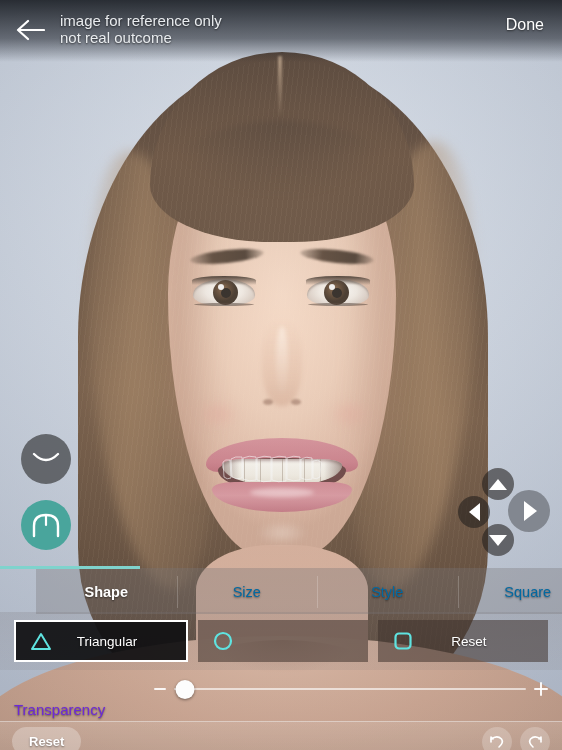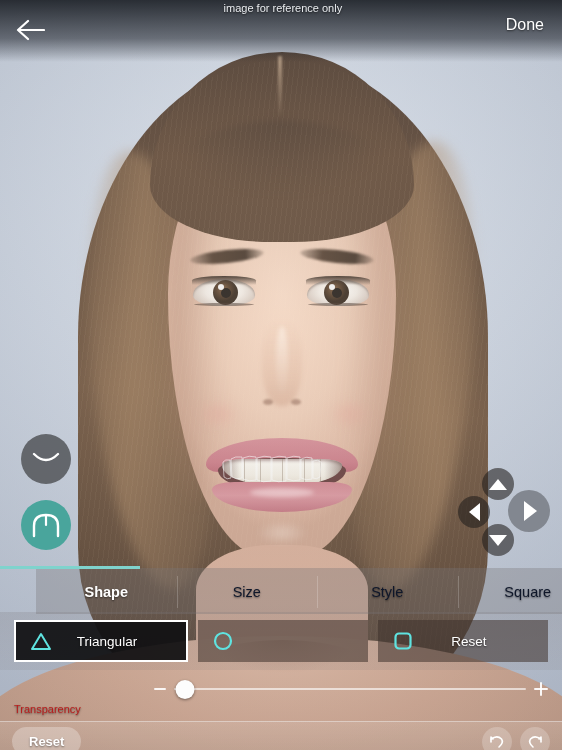--- a/index.html
+++ b/index.html
@@ -137,21 +137,21 @@
     background:radial-gradient(50% 50% at 50% 40%, rgba(255,238,224,.45), rgba(255,238,224,0) 72%);filter:blur(3px);}
 
   
   .veneer-overlay{position:absolute;left:206px;top:432px;width:152px;height:86px;pointer-events:none;}
 
   
   .topbar{position:absolute;left:0;top:0;width:562px;height:62px;
     background:linear-gradient(180deg, rgba(20,24,30,.88) 0%, rgba(26,30,38,.55) 62%, rgba(30,34,42,0) 100%);
     display:flex;align-items:flex-start;justify-content:space-between;}
   .back-btn{width:60px;height:52px;display:flex;align-items:center;justify-content:center;margin-top:4px;cursor:pointer;}
-  .ref-note{flex:1;text-align:center;padding-top:0;color:#e9ecef;font-size:11px;line-height:17px;
+  .ref-note{flex:1;text-align:left;padding-top:12px;color:#e9ecef;font-size:15px;line-height:17px;
     text-shadow:0 1px 2px rgba(0,0,0,.6);}
   .done-btn{color:#fff;font-size:16px;font-weight:normal;padding:16px 18px 0 0;cursor:pointer;
     text-shadow:0 1px 2px rgba(0,0,0,.55);}
 
   
   .tool-btn{position:absolute;width:50px;height:50px;border-radius:50%;
     display:flex;align-items:center;justify-content:center;cursor:pointer;}
   .tool-btn.lower{left:21px;top:434px;background:rgba(78,80,84,.82);}
   .tool-btn.upper{left:21px;top:500px;background:#49a59c;}
 
@@ -166,40 +166,40 @@
   .tri.u{border-left:9px solid transparent;border-right:9px solid transparent;border-bottom:11px solid #fff;}
   .tri.d{border-left:9px solid transparent;border-right:9px solid transparent;border-top:11px solid #fff;}
   .tri.l{border-top:9px solid transparent;border-bottom:9px solid transparent;border-right:11px solid #fff;}
   .tri.r{border-top:10px solid transparent;border-bottom:10px solid transparent;border-left:13px solid #fff;margin-left:3px;}
 
   
   .tabs{position:absolute;left:0;top:568px;width:562px;height:44px;display:flex;
     background:rgba(120,116,120,.34);
     border-top:2px solid rgba(120,200,197,.0);margin-left:36px;}
   .tab-underline{position:absolute;left:0;top:566px;width:140px;height:2.5px;background:#7fd3cd;z-index:3;}
-  .tab{flex:1;display:flex;align-items:center;justify-content:center;color:#0f172a;font-size:14.5px;
+  .tab{flex:1;display:flex;align-items:center;justify-content:center;color:#0369a1;font-size:14.5px;
     cursor:pointer;position:relative;text-shadow:0 1px 2px rgba(0,0,0,.5);}
   .tab.active{font-weight:bold;color:#fff;}
   .tab + .tab::before{content:"";position:absolute;left:0;top:6px;height:32px;width:1px;background:rgba(255,255,255,.20);}
 
   
   .chips{position:absolute;left:0;top:612px;width:562px;height:58px;display:flex;align-items:center;
     gap:10px;padding:0 14px;box-sizing:border-box;
     background:linear-gradient(180deg, rgba(120,116,120,.22), rgba(120,116,120,.12));}
   .chip{flex:1;height:42px;border-radius:0;display:flex;align-items:center;cursor:pointer;
     background:rgba(62,50,44,.55);box-sizing:border-box;padding:0 12px;}
   .chip.selected{background:rgba(16,16,18,.93);border:2px solid #ffffff;}
   .chip .chip-icon{width:26px;display:flex;align-items:center;justify-content:center;}
   .chip .chip-label{flex:1;text-align:center;color:#fff;font-size:13.5px;
     text-shadow:0 1px 2px rgba(0,0,0,.55);padding-right:14px;}
 
   
   .slider-row{position:absolute;left:0;top:672px;width:562px;height:34px;display:flex;align-items:center;
     padding:0 14px;box-sizing:border-box;}
-  .slider-label{color:#b91c1c;font-size:11px;text-shadow:0 1px 2px rgba(0,0,0,.55);width:140px;margin-top:40px;}
+  .slider-label{color:#6d28d9;font-size:15px;text-shadow:0 1px 2px rgba(0,0,0,.55);width:140px;margin-top:40px;}
   .slider-wrap{flex:1;display:flex;align-items:center;gap:8px;}
   .minus{width:12px;height:2px;background:rgba(255,255,255,.9);border-radius:2px;cursor:pointer;flex:none;}
   .track-area{position:relative;flex:1;height:20px;display:flex;align-items:center;cursor:pointer;}
   .track{position:absolute;left:0;right:0;height:2px;background:rgba(255,255,255,.62);border-radius:2px;}
   .thumb{position:absolute;left:3%;width:19px;height:19px;border-radius:50%;background:#fdfdfd;
     box-shadow:0 1px 3px rgba(0,0,0,.45);transform:translateX(-50%);cursor:pointer;}
   .plus{position:relative;width:14px;height:14px;flex:none;cursor:pointer;}
   .plus::before,.plus::after{content:"";position:absolute;background:rgba(255,255,255,.92);border-radius:2px;}
   .plus::before{left:0;top:6px;width:14px;height:2px;}
   .plus::after{left:6px;top:0;width:2px;height:14px;}
@@ -304,20 +304,21 @@
   </div>
 
   <div class="topbar">
     <div class="back-btn">
       <svg width="30" height="24" viewBox="0 0 30 24">
         <path d="M13,3 L3,12 L13,21 M3,12 L29,12" fill="none" stroke="#fff" stroke-width="2.2" stroke-linecap="round" stroke-linejoin="round"></path>
       </svg>
     </div>
     <div class="ref-note">
       <div>image for reference only</div>
+      <div>not real outcome</div>
     </div>
     <div class="done-btn">Done</div>
   </div>
 
   <div class="tool-btn lower">
     <svg width="28" height="16" viewBox="0 0 28 16">
       <path d="M2,3 Q14,15 26,3" fill="none" stroke="#fff" stroke-width="2.3" stroke-linecap="round"></path>
     </svg>
   </div>
   <div class="tool-btn upper">

